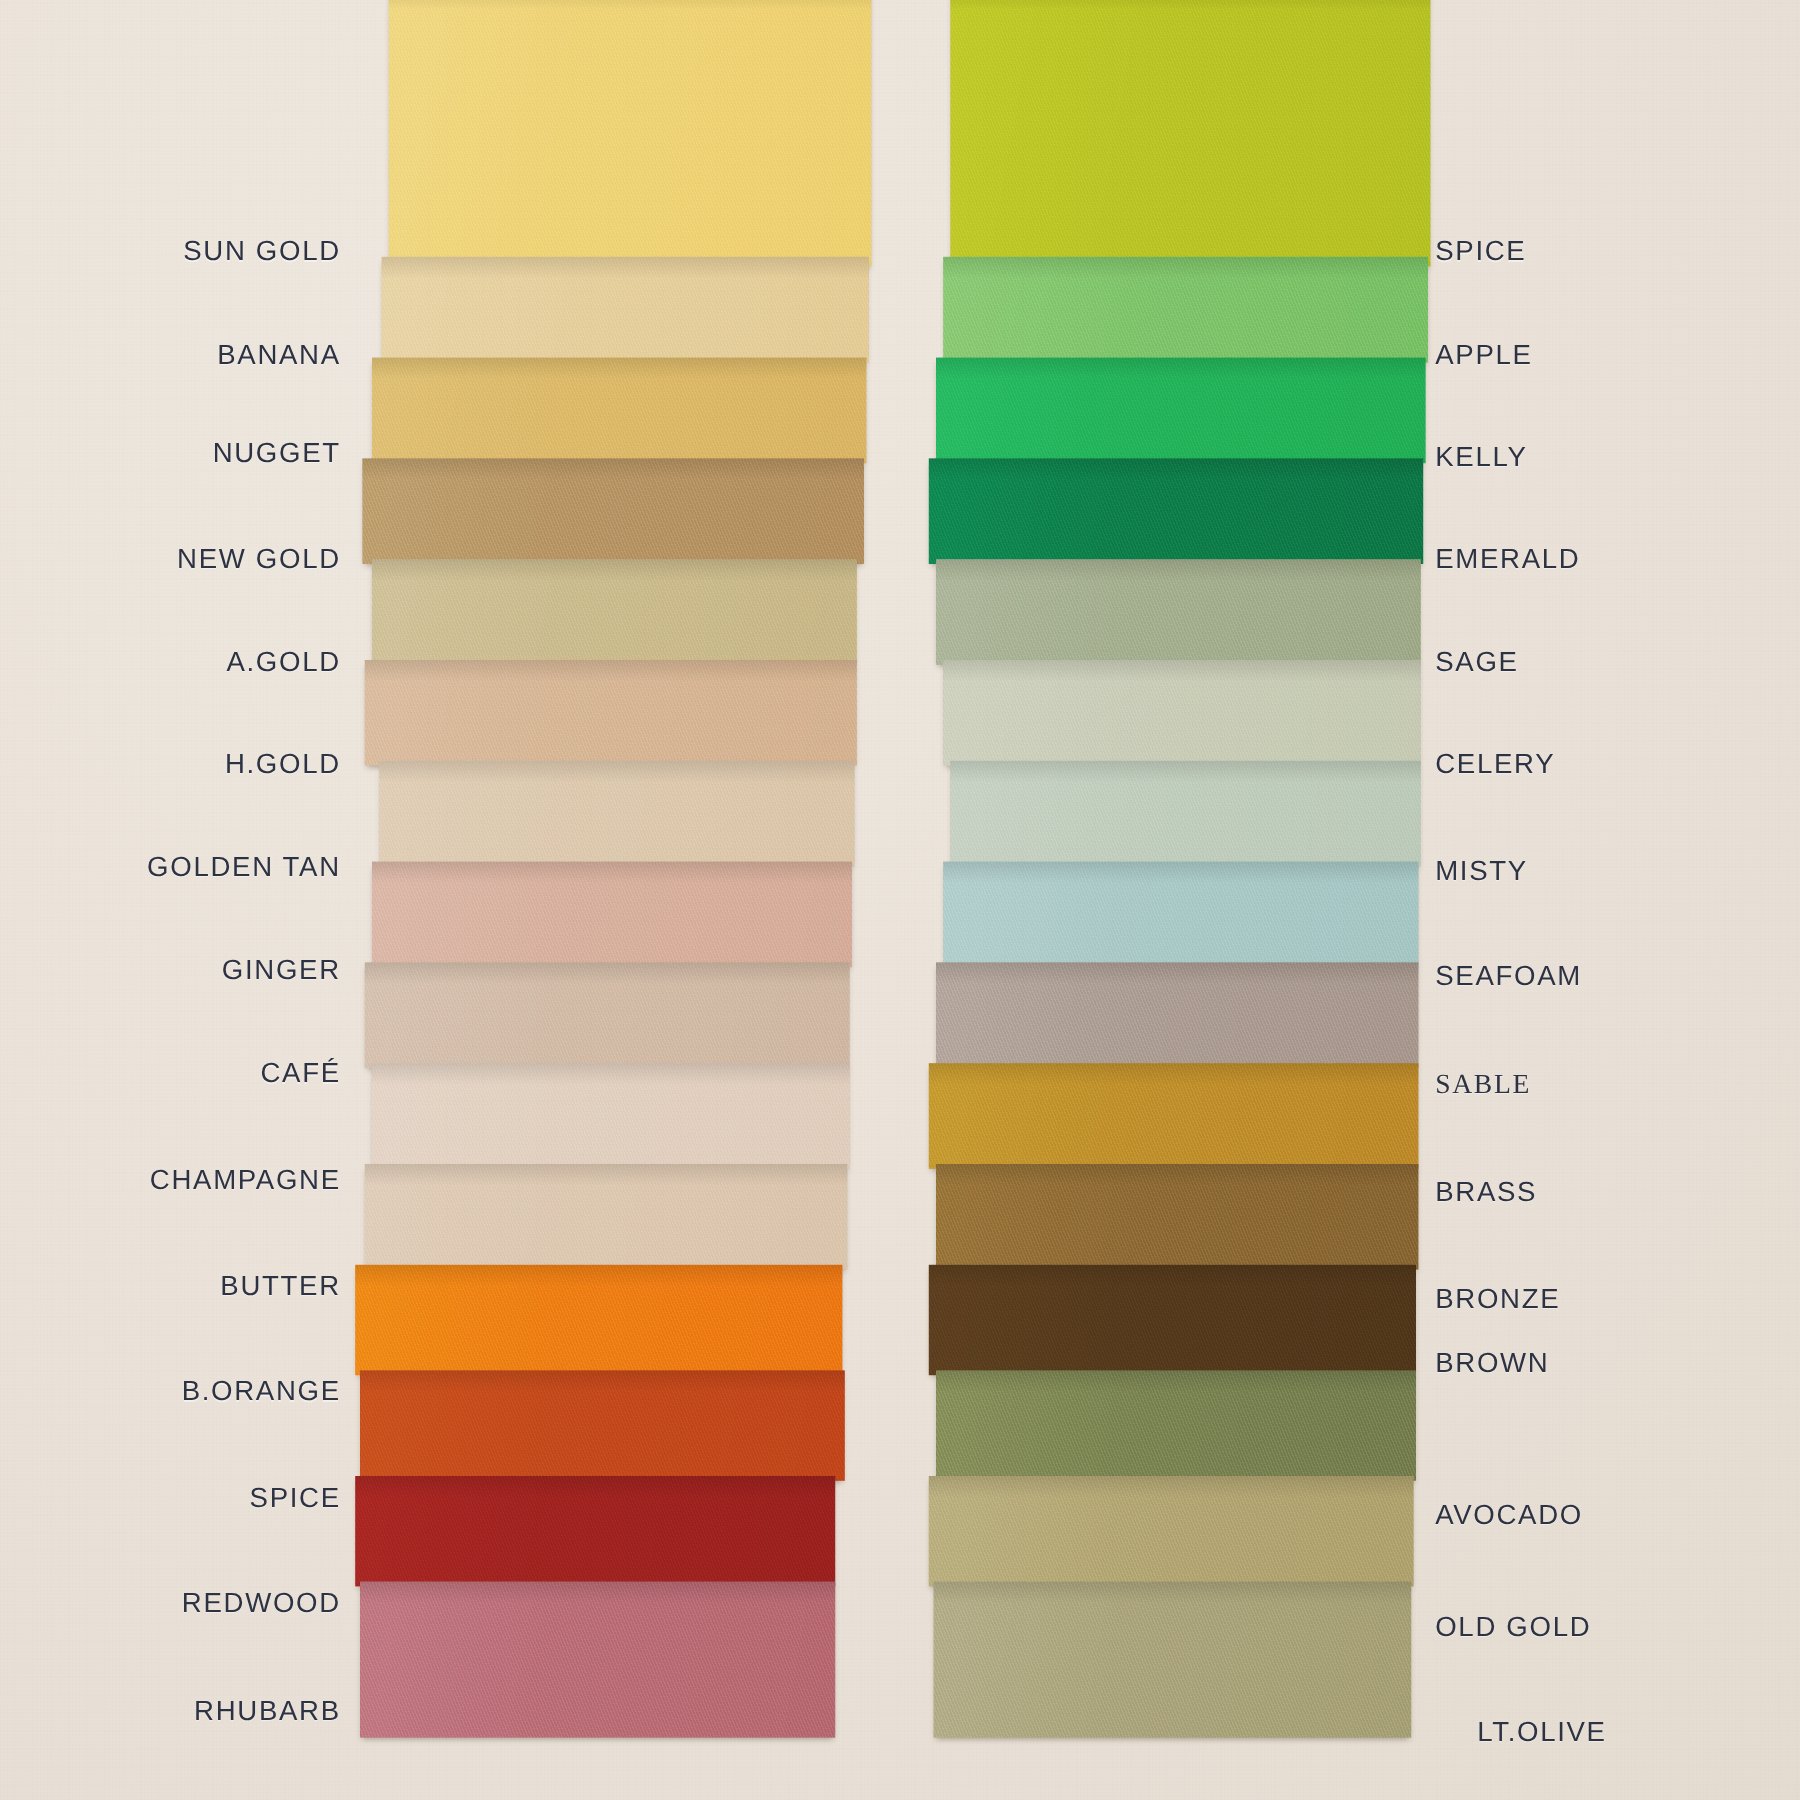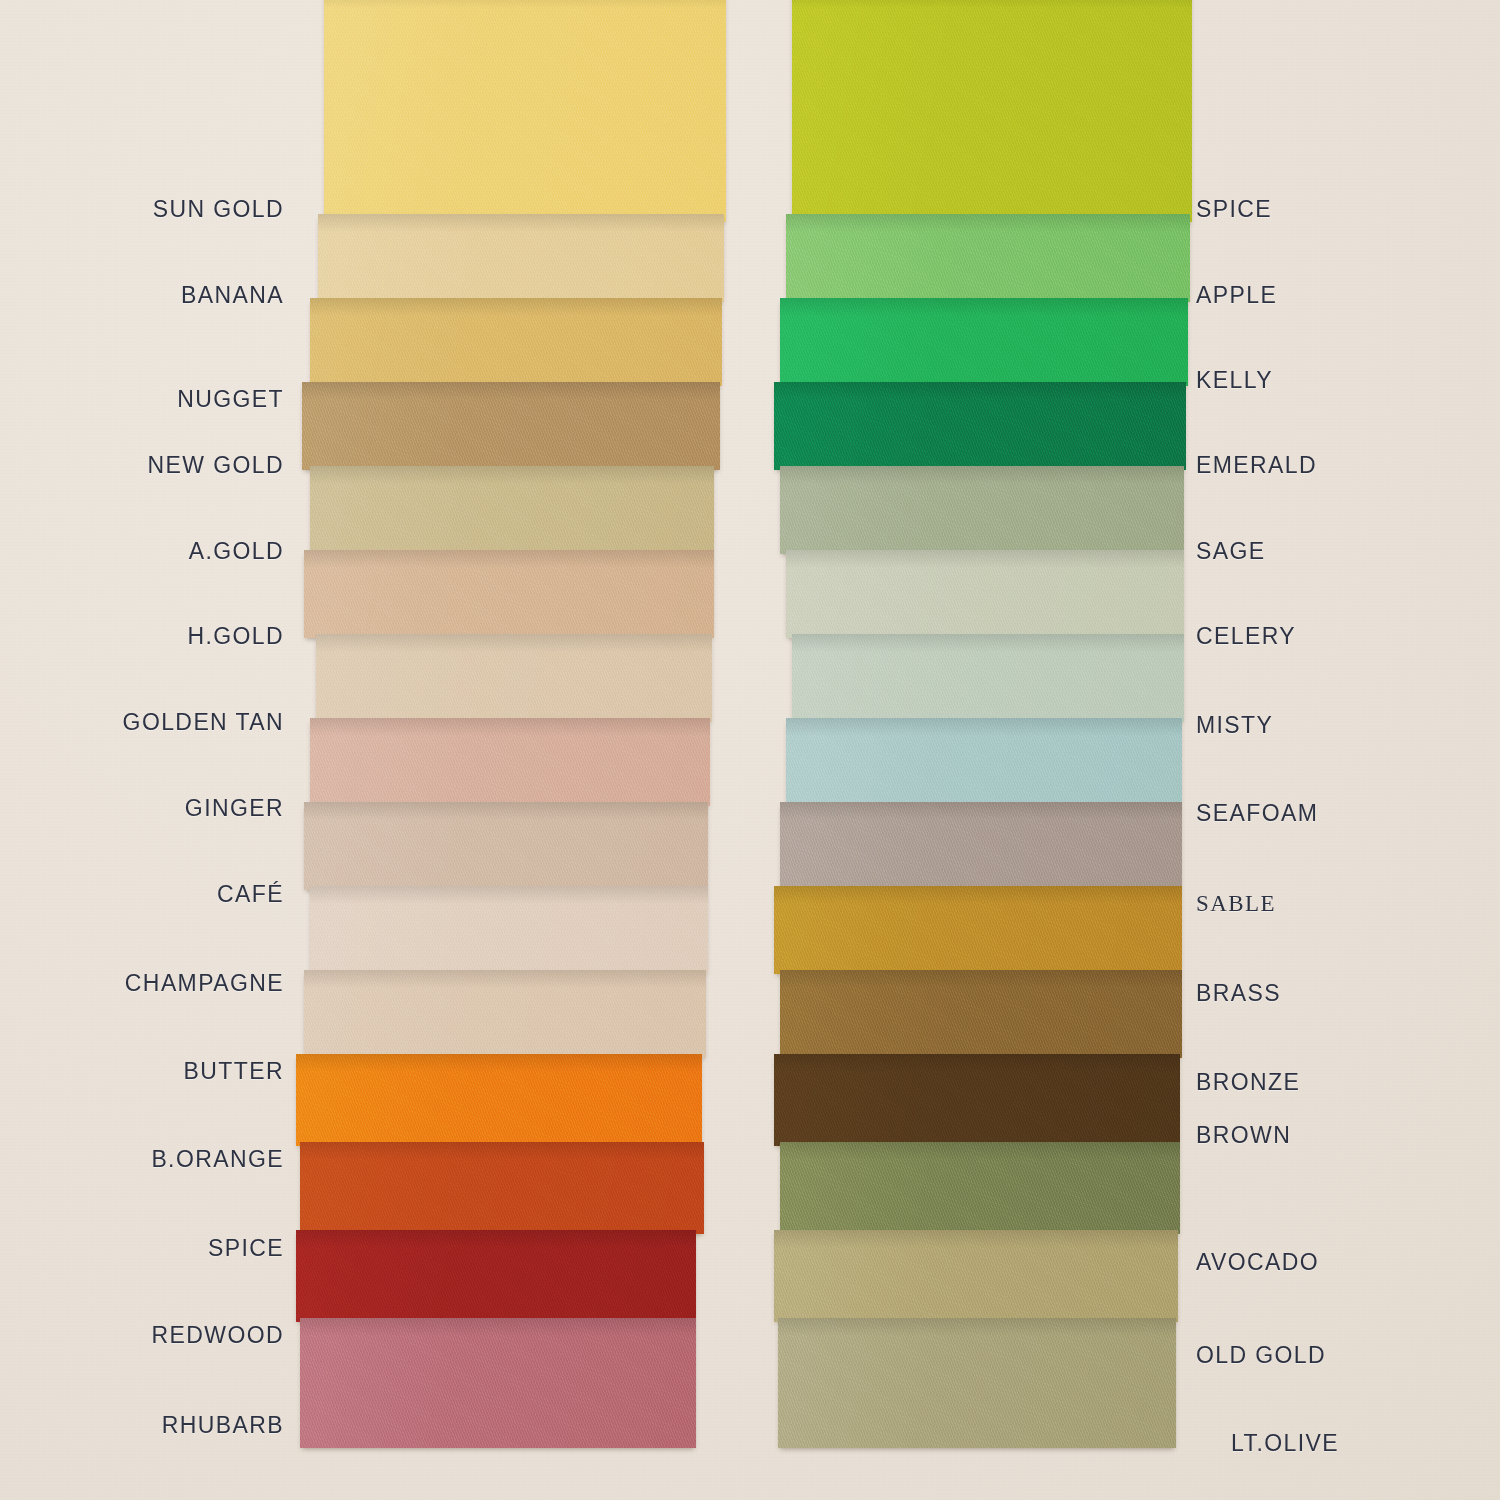--- a/index.html
+++ b/index.html
@@ -188,21 +188,21 @@
         <div class="cloth" style="background: rgb(179, 166, 115);"></div>
       </div>
       <div class="swatch" style="top: 1318px; left: 6px; width: 398px; height: 130px; z-index: 15;">
         <div class="cloth" style="background: rgb(170, 164, 123);"></div>
       </div>
     </div>
 
   <div id="labels-layer">
       <div class="label left" style="top: 196px; color: rgb(46, 51, 68);">SUN GOLD</div>
       <div class="label left" style="top: 282px; color: rgb(46, 51, 68);">BANANA</div>
-      <div class="label left" style="top: 386px; color: rgb(46, 51, 68); margin-left: 45px;">NUGGET</div>
+      <div class="label left" style="top: 364px; color: rgb(46, 51, 68); margin-left: 45px;">NUGGET</div>
       <div class="label left" style="top: 452px; color: rgb(46, 51, 68);">NEW GOLD</div>
       <div class="label left" style="top: 538px; color: rgb(46, 51, 68);">A.GOLD</div>
       <div class="label left" style="top: 623px; color: rgb(46, 51, 68);">H.GOLD</div>
       <div class="label left" style="top: 709px; color: rgb(46, 51, 68);">GOLDEN TAN</div>
       <div class="label left" style="top: 795px; color: rgb(46, 51, 68);">GINGER</div>
       <div class="label left" style="top: 881px; color: rgb(46, 51, 68);">CAFÉ</div>
       <div class="label left" style="top: 970px; color: rgb(46, 51, 68);">CHAMPAGNE</div>
       <div class="label left" style="top: 1058px; color: rgb(46, 51, 68);">BUTTER</div>
       <div class="label left" style="top: 1146px; color: rgb(46, 51, 68); margin-left: 36px;">B.ORANGE</div>
       <div class="label left" style="top: 1235px; color: rgb(46, 51, 68);">SPICE</div>

